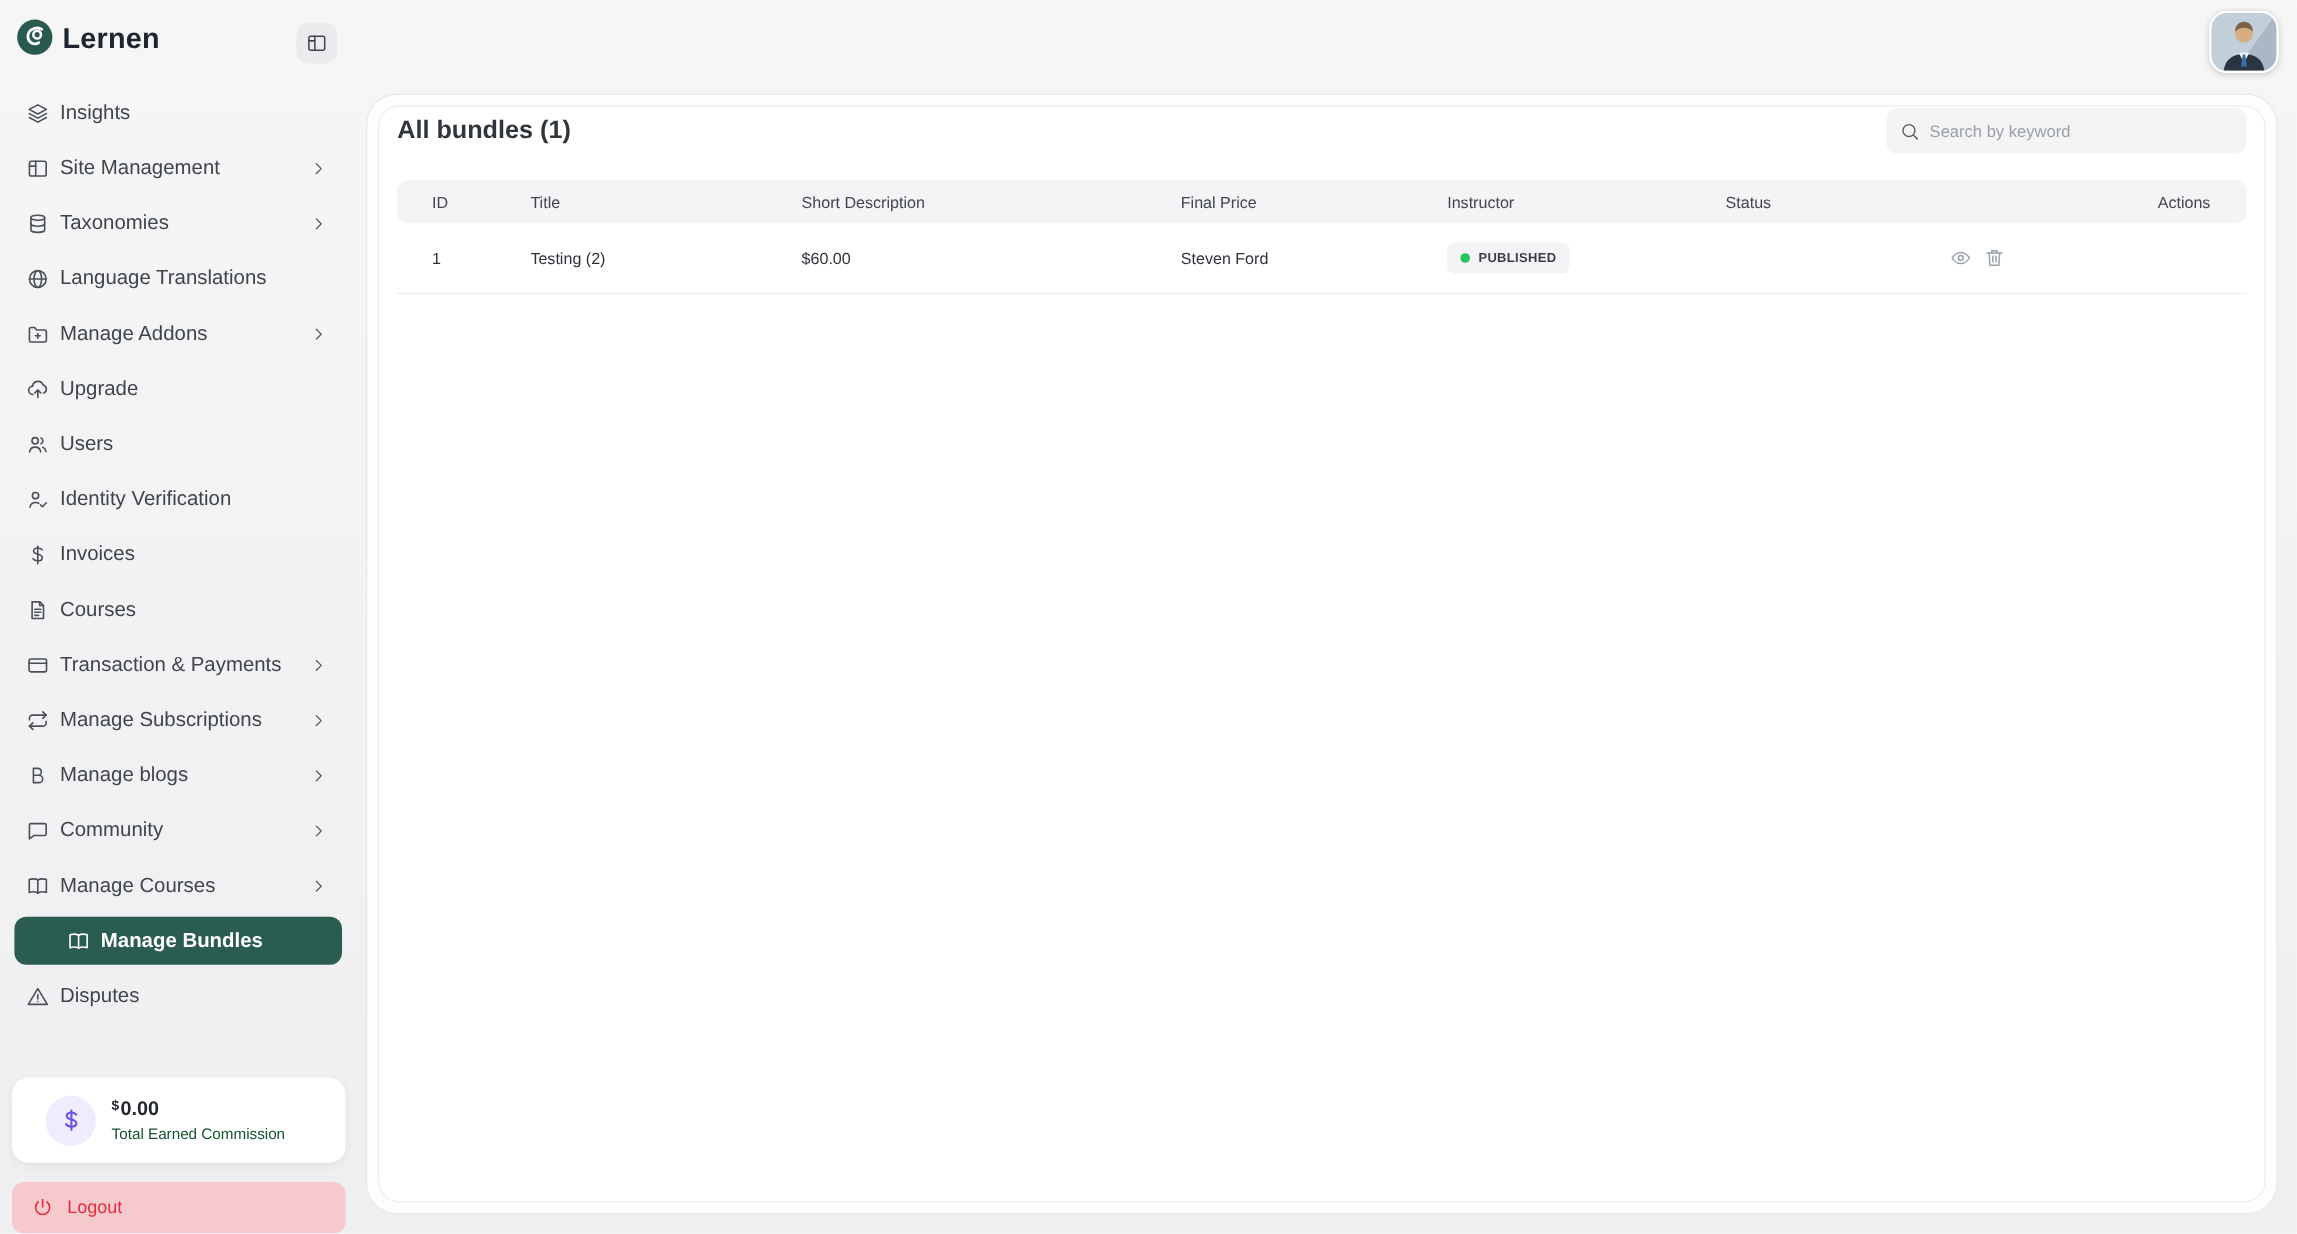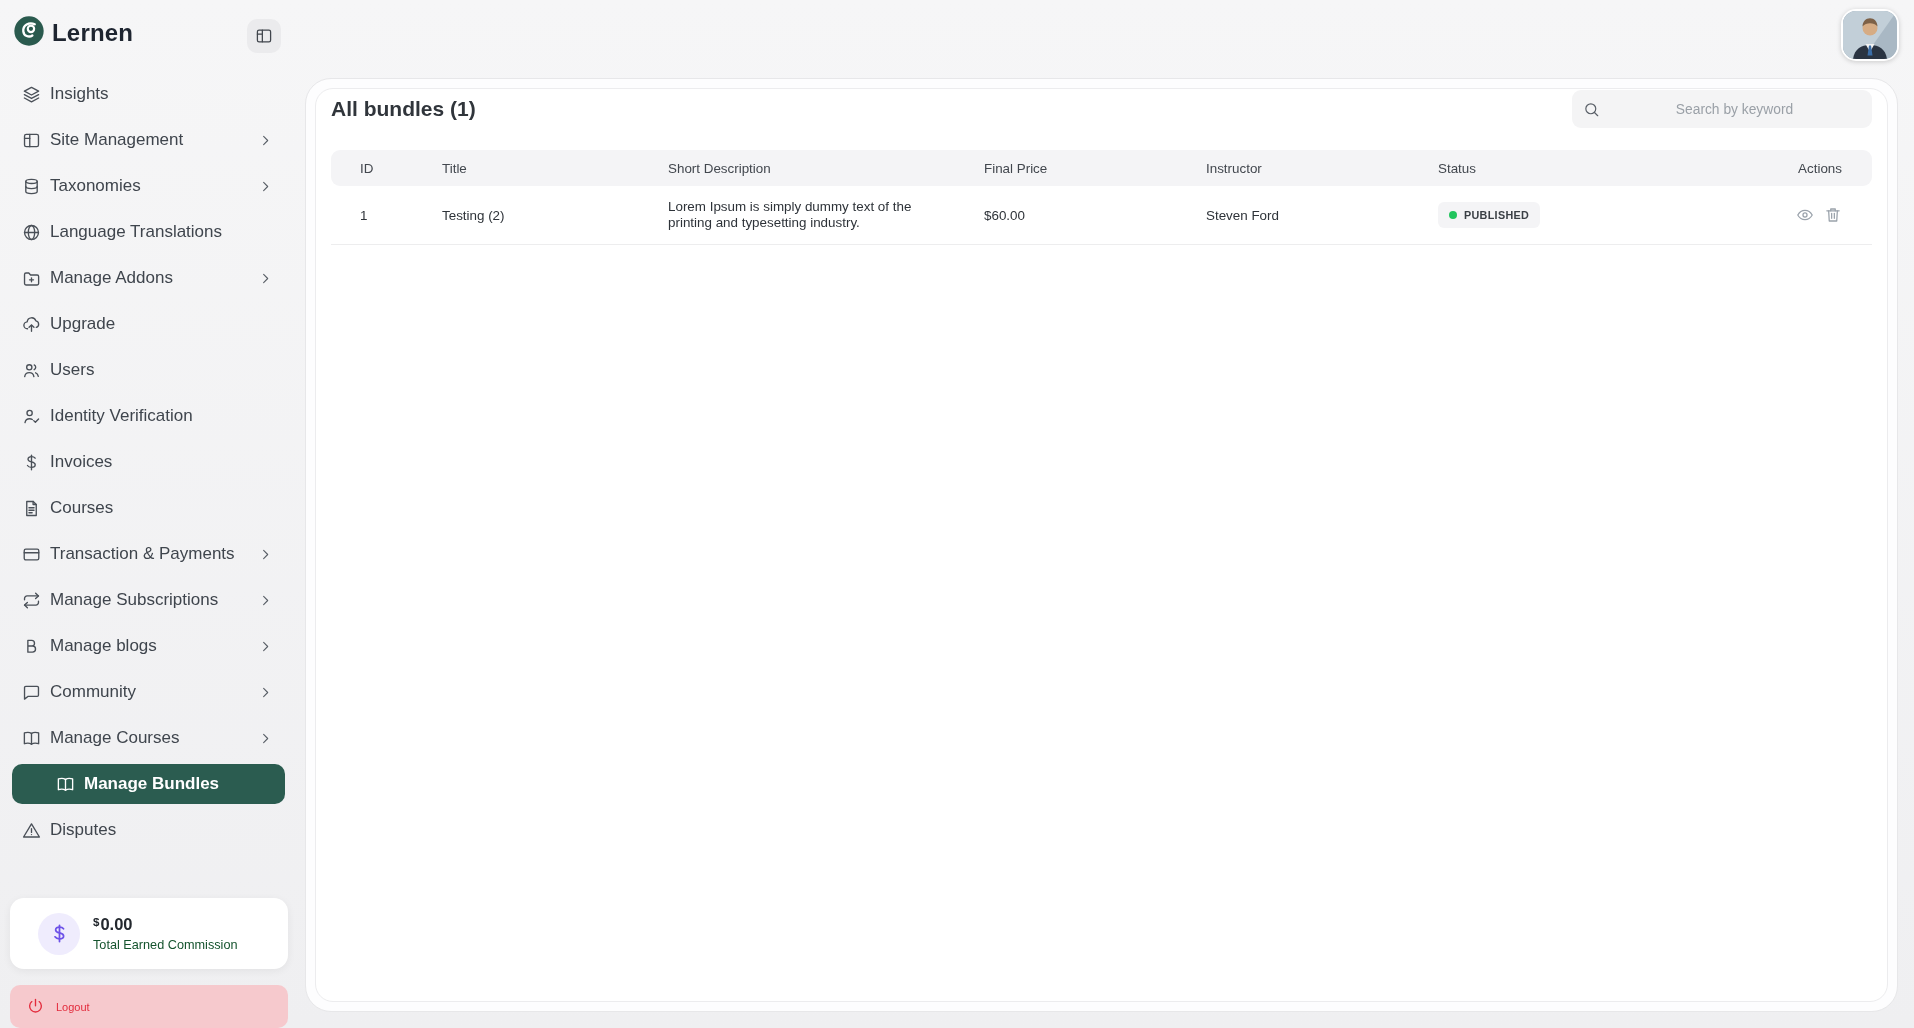--- a/index.html
+++ b/index.html
@@ -31,37 +31,37 @@
   .commission-card{position:absolute;left:10px;top:898px;width:278px;height:71px;background:#fff;border-radius:14px;
     box-shadow:0 2px 8px rgba(0,0,0,.06);display:flex;align-items:center;padding:0 28px;gap:13px;}
   .comm-ic{width:42px;height:42px;border-radius:50%;background:#efecfd;color:var(--purple,#6d52e8);
     display:flex;align-items:center;justify-content:center;flex:none;}
   .comm-ic svg{width:21px;height:21px;stroke-width:2;}
   .comm-amount{font-size:16.5px;font-weight:700;color:#23282e;line-height:1;}
   .comm-cur{font-size:11.5px;font-weight:700;position:relative;top:-4px;margin-right:1px;}
   .comm-label{font-size:12.7px;color:#14532d;margin-top:4px;}
   .logout-btn{position:absolute;left:10px;top:985px;width:278px;height:43px;border-radius:10px;
     background:var(--logout-bg,#f6c9cd);color:var(--logout-fg,#e32c3d);display:flex;align-items:center;
-    padding:0 16px;gap:11px;font-size:11px;cursor:pointer;}
+    padding:0 16px;gap:11px;font-size:15px;cursor:pointer;}
   .logout-btn svg{width:19px;height:19px;}
   
   .avatar{position:absolute;left:1841px;top:9px;width:58px;height:52px;border-radius:15px;border:2px solid #fff;
     box-shadow:0 1px 5px rgba(0,0,0,.18);overflow:hidden;cursor:pointer;background:#b3c1cc;}
   .avatar svg{width:100%;height:100%;display:block;}
   
   .main-outer{position:absolute;left:305px;top:78px;width:1593px;height:934px;background:#fdfdfe;
     border:1px solid #e7e7e9;border-radius:26px;}
   .main-inner{position:absolute;left:9px;top:9px;right:9px;bottom:9px;background:#fff;border:1px solid #ececee;
     border-radius:18px;padding:0 15px;overflow:hidden;}
   .content-head{display:flex;align-items:center;justify-content:space-between;height:40px;}
   .page-title{font-size:21px;font-weight:700;color:#30353b;}
   .search-box{width:300px;height:38px;background:#f4f4f5;border-radius:9px;display:flex;align-items:center;
     padding:0 11px;gap:8px;color:#5a6068;}
   .search-box svg{width:17px;height:17px;}
-  .search-input{border:0;outline:0;background:transparent;flex:1;font-size:13.8px;font-family:inherit;color:#32373d;text-align:center;}
+  .search-input{border:0;outline:0;background:transparent;flex:1;font-size:13.8px;font-family:inherit;color:#32373d;}
   .search-input::placeholder{color:#9aa0a7;}
   .table{margin-top:21px;}
   .thead,.trow{display:grid;grid-template-columns:111px 226px 316px 222px 232px 263px 1fr;align-items:center;}
   .thead{height:36px;background:#f4f4f6;border-radius:9px;font-size:13.4px;color:#42474e;}
   .thead>div:first-child,.trow>.c-id{padding-left:29px;}
   .th-actions{text-align:right;padding-right:30px;}
   .trow{min-height:59px;border-bottom:1px solid #ededee;font-size:13.4px;color:#2e3339;}
   .c-desc{max-width:256px;line-height:1.22;padding:8px 0;}
   .badge{display:inline-flex;align-items:center;gap:7px;background:#f4f4f6;border-radius:6px;padding:7px 11px;
     font-size:10.8px;font-weight:700;color:#3a3f45;letter-spacing:.3px;}
@@ -371,21 +371,20 @@
         <div>Short Description</div>
         <div>Final Price</div>
         <div>Instructor</div>
         <div>Status</div>
         <div class="th-actions">Actions</div>
       </div>
       <div>
           <div class="trow">
     <div class="c-id">1</div>
     <div class="c-title">Testing (2)</div>
-    <div class="c-desc">Lorem Ipsum is simply dummy text of the printing and typesetting industry.</div>
     <div class="c-price">$60.00</div>
     <div class="c-inst">Steven Ford</div>
     <div class="c-status">
       <span class="badge">
         <span class="dot"></span>
         <span class="badge-text">PUBLISHED</span>
       </span>
     </div>
     <div class="c-actions">
               <span class="act">

